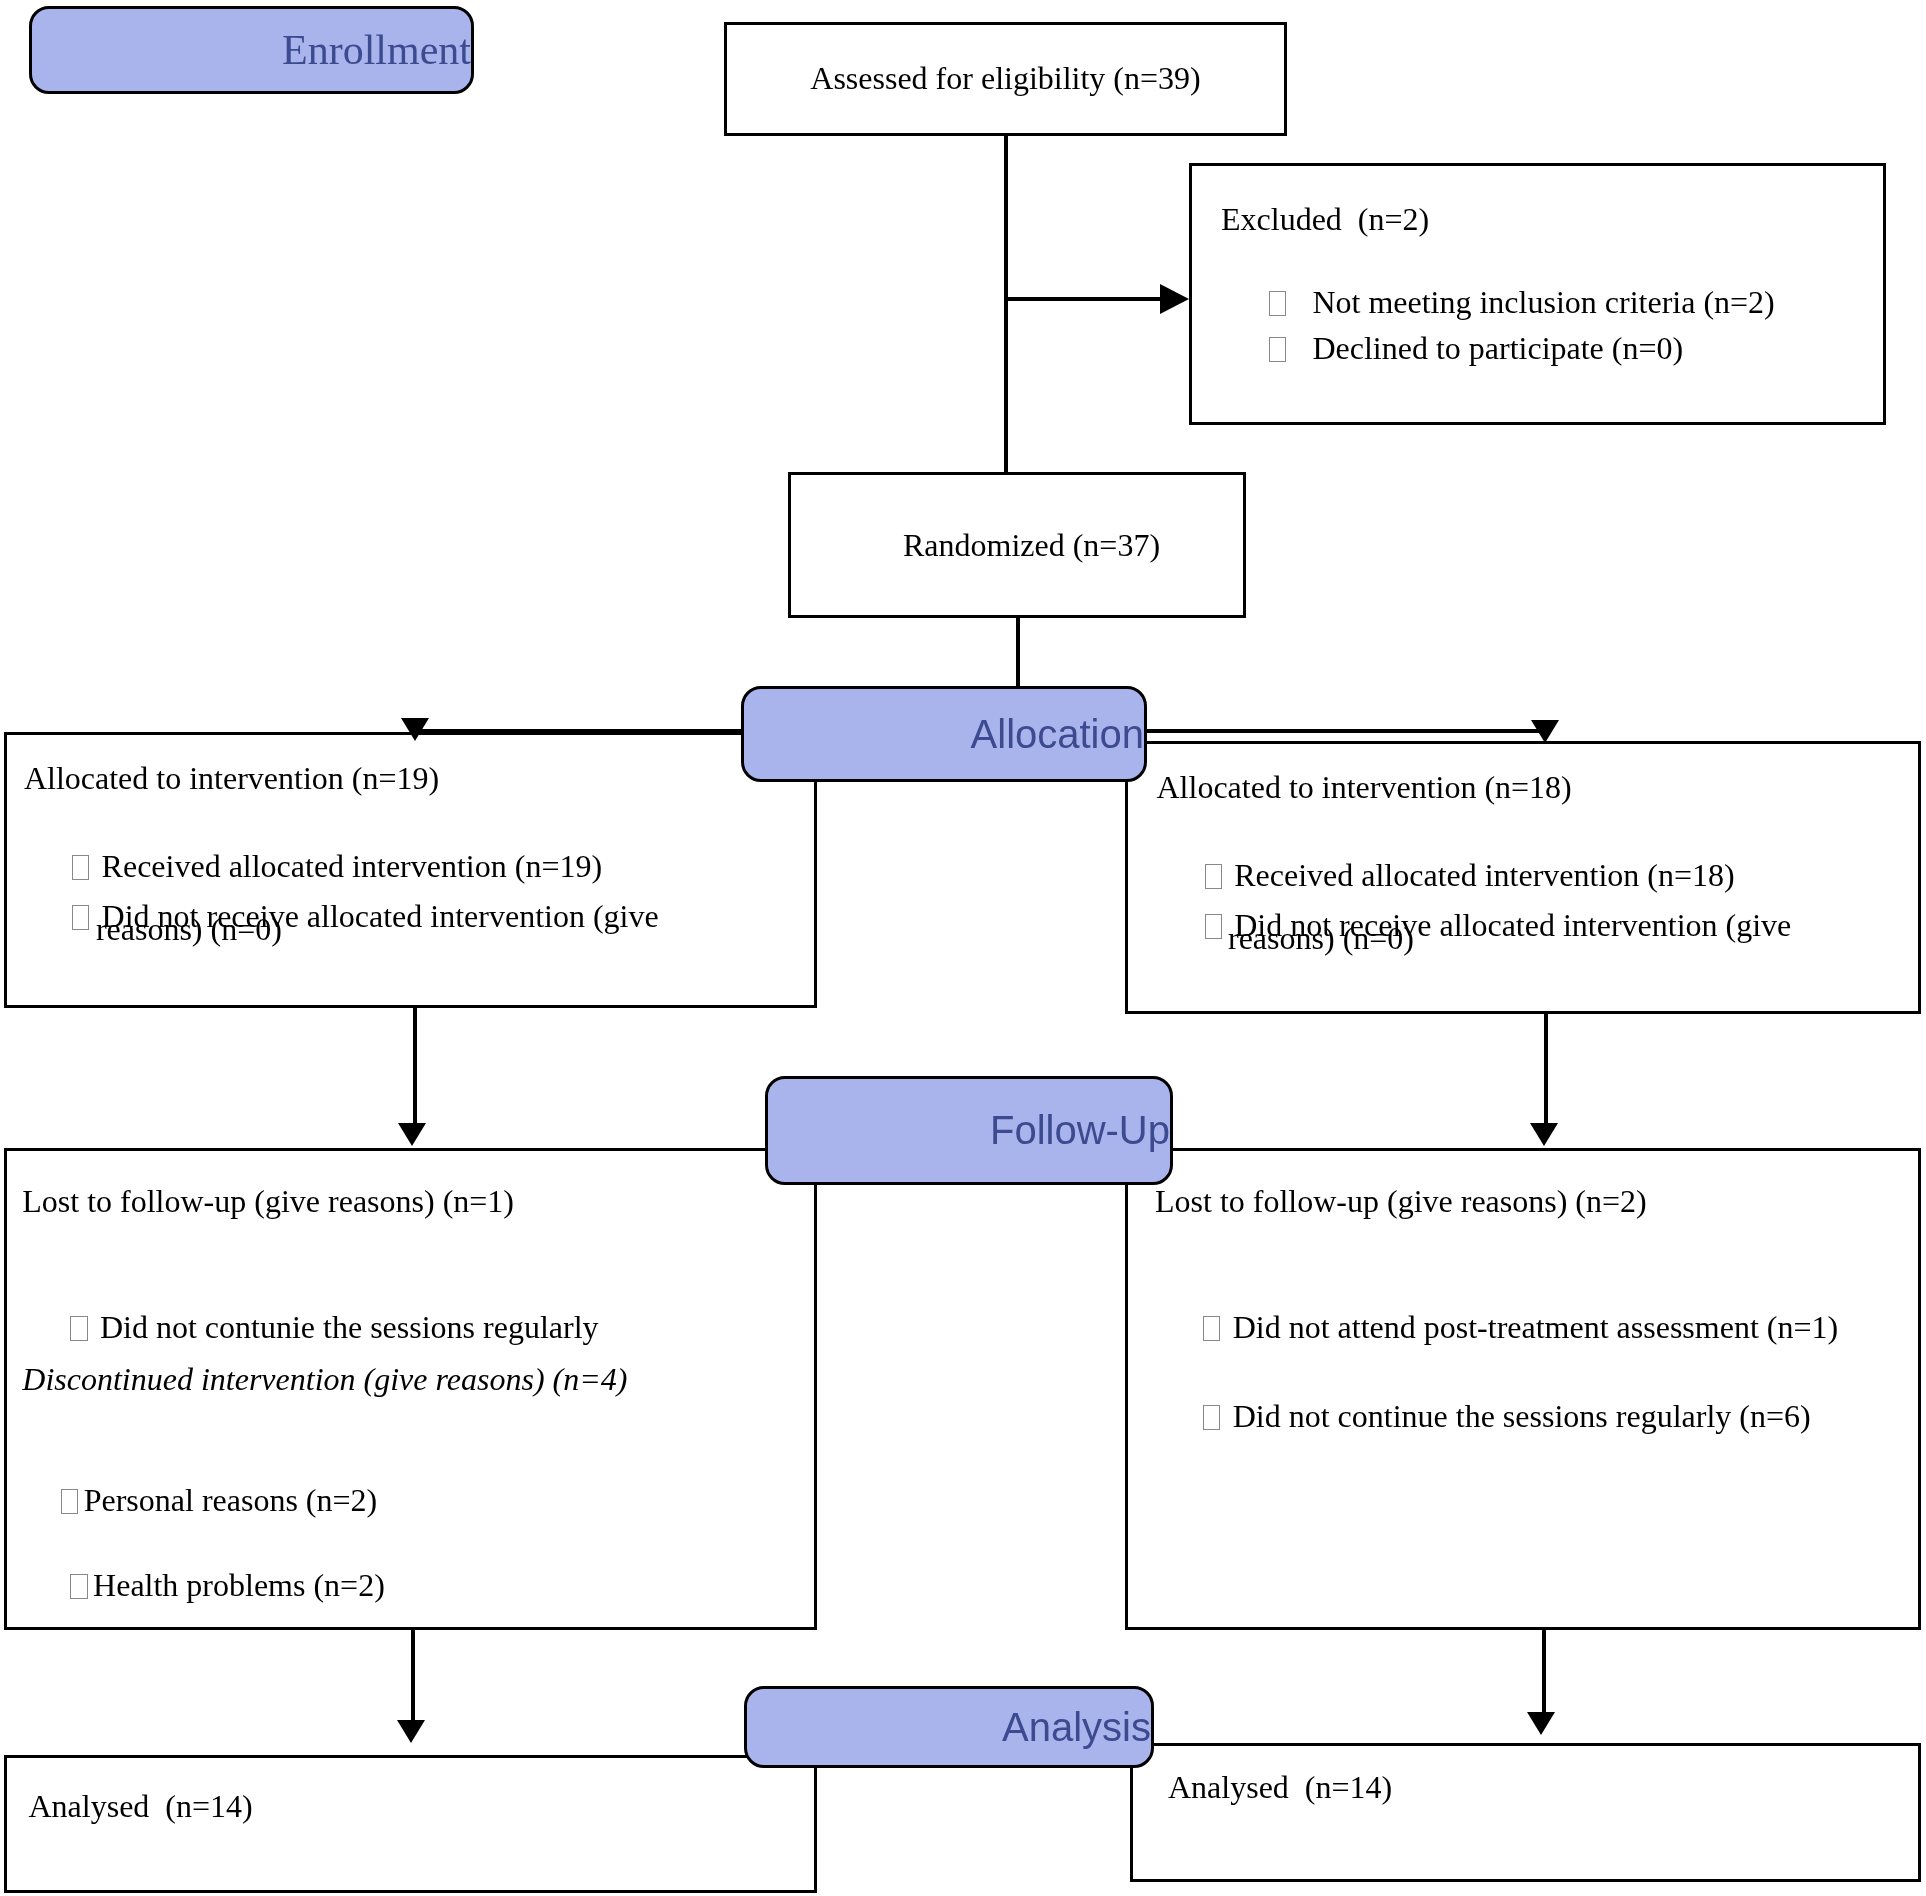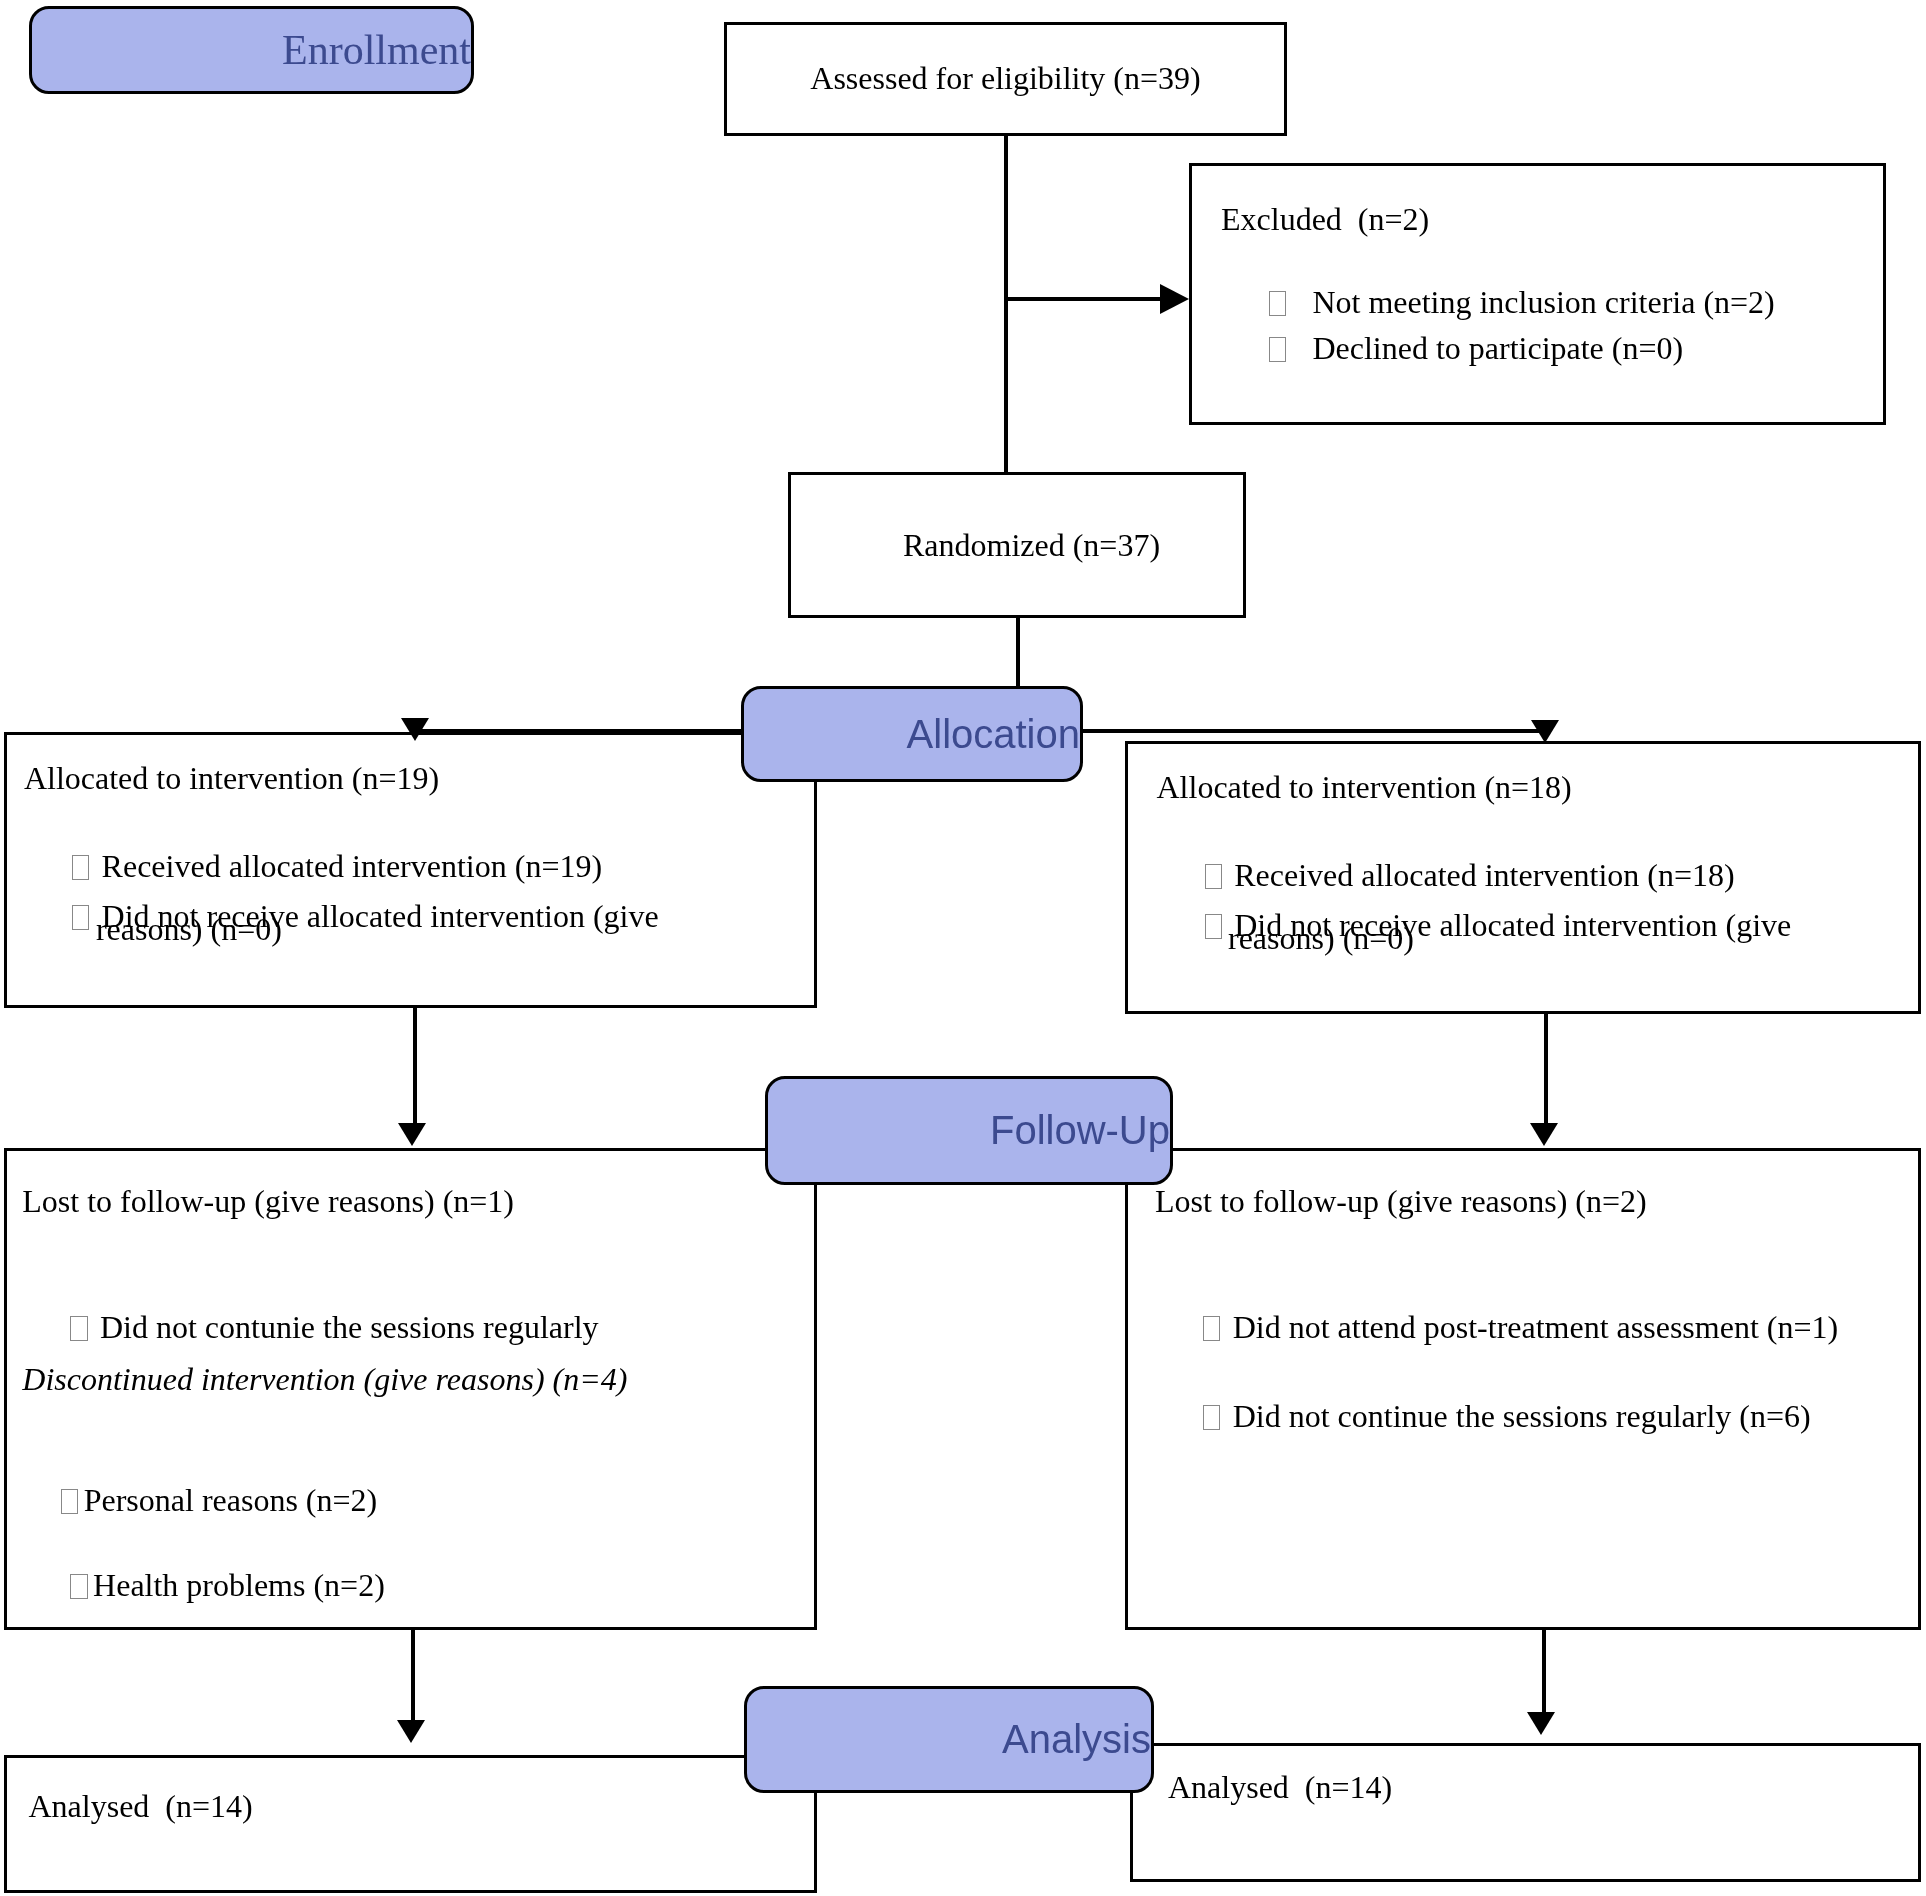--- a/index.html
+++ b/index.html
@@ -178,26 +178,26 @@
   </div>
 
   <div class="wbox" style="left:1130px;top:1743px;width:791px;height:139px;">
     <div class="tline" style="left:35px;top:23px;">Analysed  (n=14)</div>
   </div>
 
   <div class="stage serif" style="left:29px;top:6.2px;width:445px;height:88px;">
     <span>Enrollment</span>
   </div>
 
-  <div class="stage" style="left:741px;top:686px;width:342px;height:96px;">
+  <div class="stage" style="left:741px;top:686px;width:406px;height:96px;">
     <span>Allocation</span>
   </div>
 
   <div class="stage" style="left:765px;top:1076px;width:408px;height:109px;">
     <span>Follow-Up</span>
   </div>
 
-  <div class="stage" style="left:744px;top:1686px;width:410px;height:107px;">
+  <div class="stage" style="left:744px;top:1686px;width:410px;height:82px;">
     <span>Analysis</span>
   </div>
 
 </div>
 
 
 </body></html>

